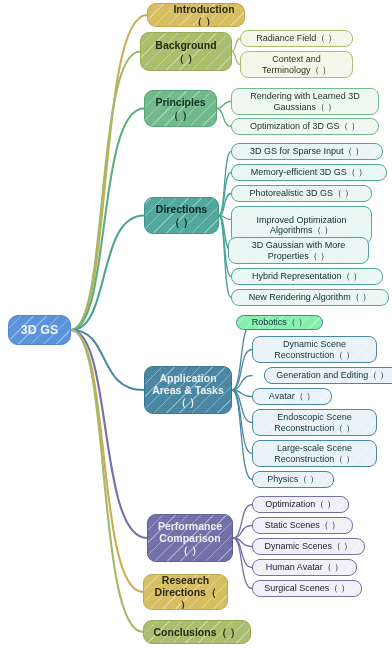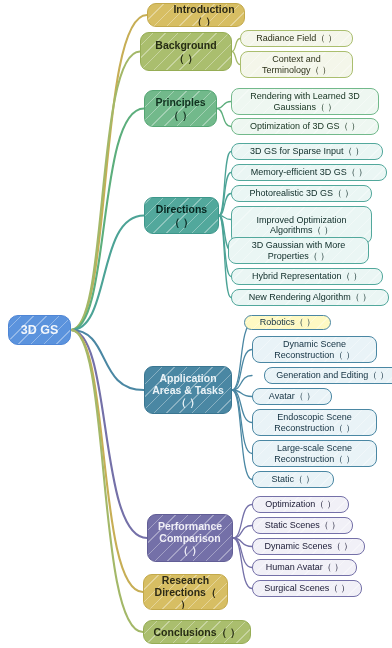--- a/index.html
+++ b/index.html
@@ -174,21 +174,21 @@
         <span class="label">Hybrid Representation（    ）</span>
       </div>
       <div class="node leaf" style="left: 231px; top: 289px; width: 158px; height: 17px; background: rgb(234, 246, 244); border-color: rgb(82, 168, 156); color: rgb(13, 43, 39);">
         <span class="label">New Rendering Algorithm（    ）</span>
       </div>
       <div class="node branch" style="left: 144px; top: 366px; width: 88px; height: 48px; background: rgb(74, 135, 163); border-color: rgb(58, 118, 145); color: rgb(234, 243, 247);">
         <span class="label">Application
 Areas &amp; Tasks
 （    ）</span>
       </div>
-      <div class="node leaf" style="left: 244px; top: 315px; width: 87px; height: 15px; background: #fef9c3; border-color: rgb(74, 135, 163); color: rgb(18, 48, 64);">
+      <div class="node leaf" style="left: 236px; top: 315px; width: 87px; height: 15px; background: #86efac; border-color: rgb(74, 135, 163); color: rgb(18, 48, 64);">
         <span class="label">Robotics（    ）</span>
       </div>
       <div class="node leaf" style="left: 252px; top: 336px; width: 125px; height: 27px; background: rgb(233, 243, 247); border-color: rgb(74, 135, 163); color: rgb(18, 48, 64);">
         <span class="label">Dynamic Scene
 Reconstruction（    ）</span>
       </div>
       <div class="node leaf" style="left: 264px; top: 367px; width: 137px; height: 17px; background: rgb(233, 243, 247); border-color: rgb(74, 135, 163); color: rgb(18, 48, 64);">
         <span class="label">Generation and Editing（    ）</span>
       </div>
       <div class="node leaf" style="left: 252px; top: 388px; width: 80px; height: 17px; background: rgb(233, 243, 247); border-color: rgb(74, 135, 163); color: rgb(18, 48, 64);">
@@ -196,21 +196,21 @@
       </div>
       <div class="node leaf" style="left: 252px; top: 409px; width: 125px; height: 27px; background: rgb(233, 243, 247); border-color: rgb(74, 135, 163); color: rgb(18, 48, 64);">
         <span class="label">Endoscopic Scene
 Reconstruction（    ）</span>
       </div>
       <div class="node leaf" style="left: 252px; top: 440px; width: 125px; height: 27px; background: rgb(233, 243, 247); border-color: rgb(74, 135, 163); color: rgb(18, 48, 64);">
         <span class="label">Large-scale Scene
 Reconstruction（    ）</span>
       </div>
       <div class="node leaf" style="left: 252px; top: 471px; width: 82px; height: 17px; background: rgb(233, 243, 247); border-color: rgb(74, 135, 163); color: rgb(18, 48, 64);">
-        <span class="label">Static（    ）</span>
+        <span class="label">Physics（    ）</span>
       </div>
       <div class="node branch" style="left: 147px; top: 514px; width: 86px; height: 48px; background: rgb(116, 112, 168); border-color: rgb(98, 94, 150); color: rgb(240, 239, 247);">
         <span class="label">Performance
 Comparison
 （    ）</span>
       </div>
       <div class="node leaf" style="left: 252px; top: 496px; width: 97px; height: 17px; background: rgb(241, 240, 247); border-color: rgb(116, 112, 168); color: rgb(33, 32, 58);">
         <span class="label">Optimization（    ）</span>
       </div>
       <div class="node leaf" style="left: 252px; top: 517px; width: 101px; height: 17px; background: rgb(241, 240, 247); border-color: rgb(116, 112, 168); color: rgb(33, 32, 58);">

